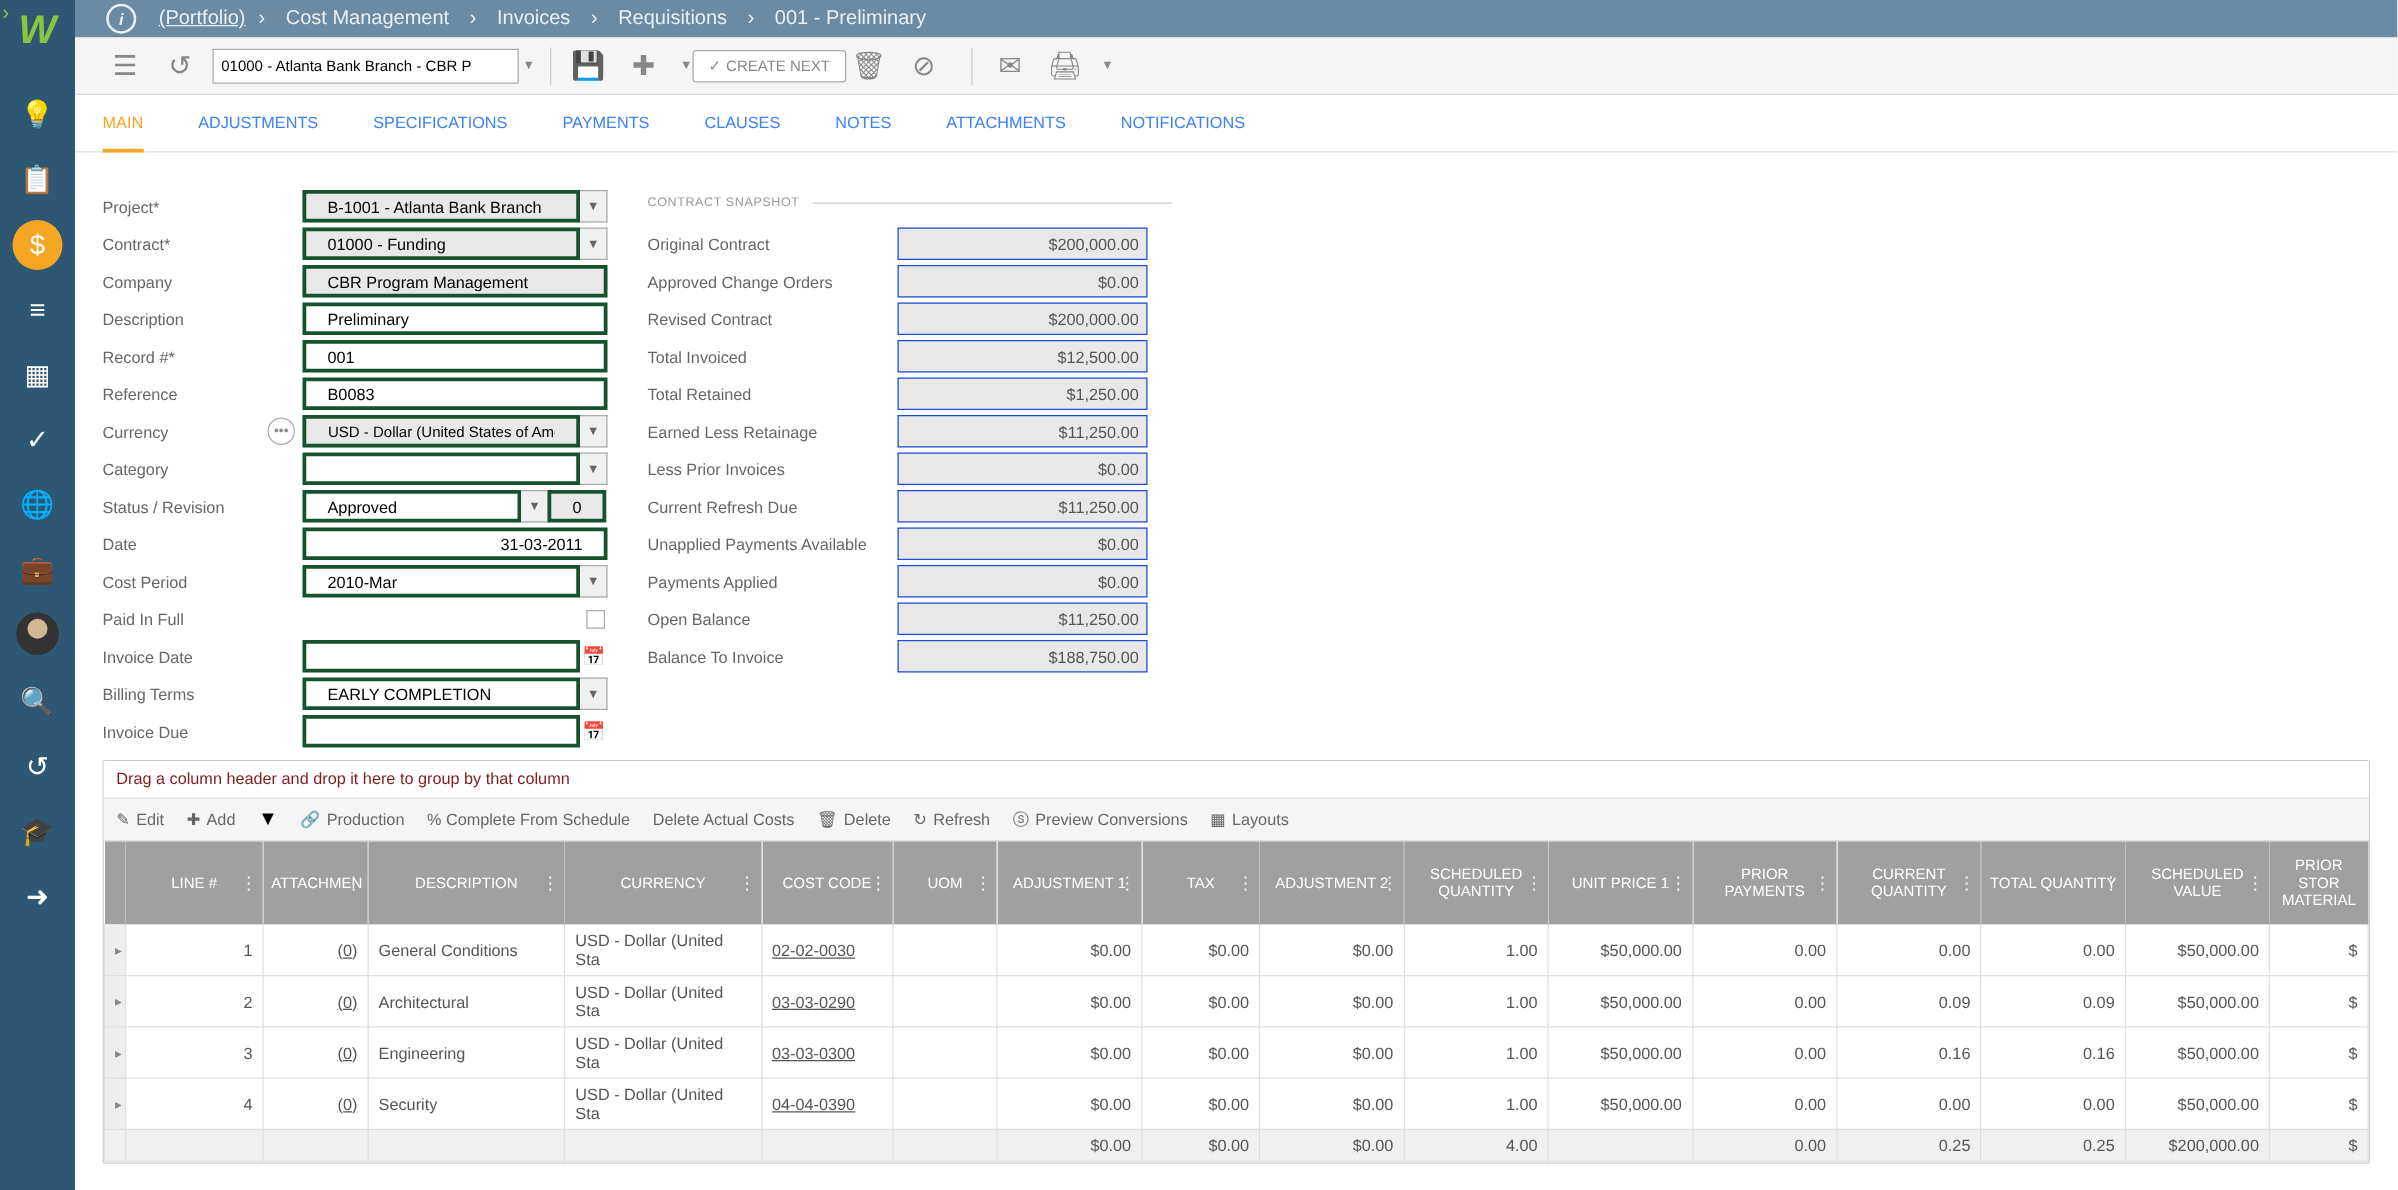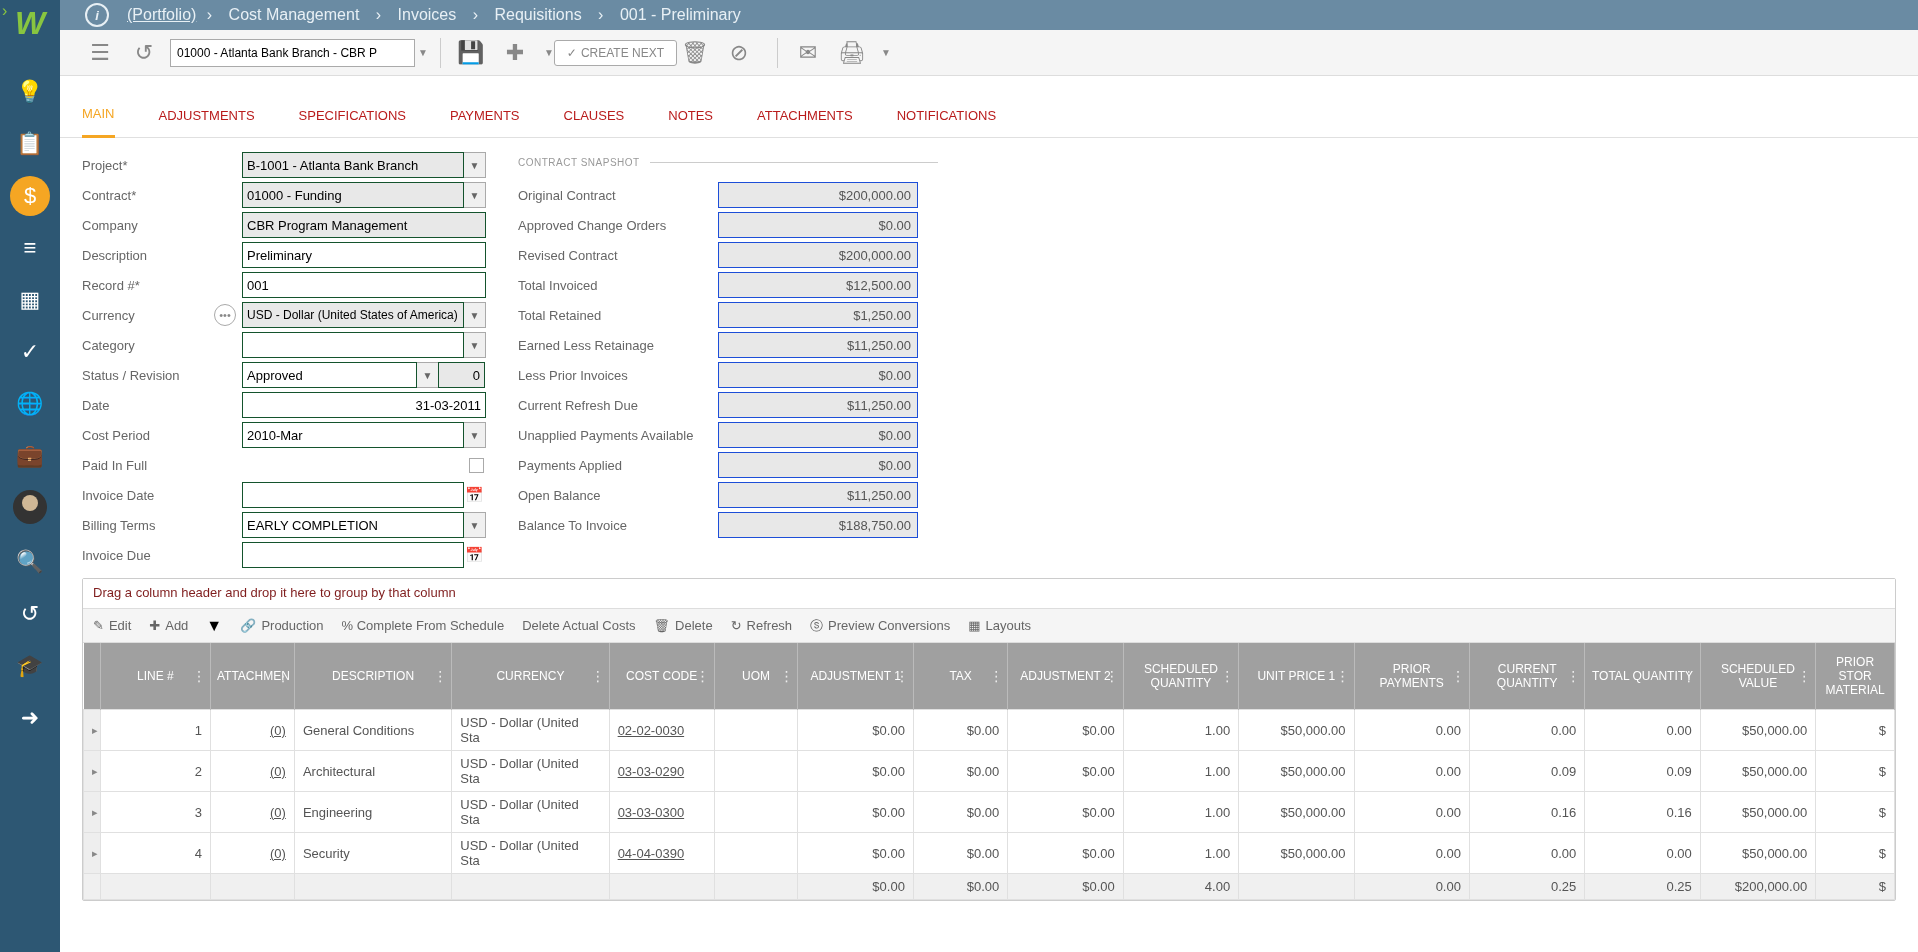--- a/index.html
+++ b/index.html
@@ -13,30 +13,30 @@
 .sidebar .nav-icon { width: 40px; height: 40px; display: flex; align-items: center; justify-content: center; color: #fff; font-size: 22px; margin-bottom: 12px; border-radius: 50%; }
 .sidebar .nav-icon.active { background: #f5a623; }
 .sidebar .avatar { width: 34px; height: 34px; border-radius: 50%; background: #333; margin-bottom: 18px; margin-top: 2px; position: relative; overflow: hidden; }
 .sidebar .avatar::after { content: ''; position: absolute; top: 5px; left: 9px; width: 16px; height: 16px; background: #d0b896; border-radius: 50%; }
 .sidebar .expand { position: absolute; top: 2px; left: 2px; color: #88c540; font-size: 16px; }
 .toolbar { position: absolute; left: 60px; top: 30px; right: 0; height: 46px; background: #f5f5f5; border-bottom: 1px solid #ddd; display: flex; align-items: center; padding: 0 22px; }
 .toolbar .icon-btn { width: 36px; height: 36px; display: flex; align-items: center; justify-content: center; color: #888; font-size: 22px; margin-right: 8px; cursor: pointer; }
 .toolbar .sep { width: 1px; height: 30px; background: #ccc; margin: 0 12px; }
 .toolbar .create-next { border: 1px solid #aaa; background: #fff; padding: 5px 12px; font-size: 12px; color: #888; border-radius: 3px; display: flex; align-items: center; gap: 4px; }
 .toolbar .dd-after { font-size: 10px; color: #888; margin-left: 3px; cursor: pointer; }
-.tabs { position: absolute; left: 60px; top: 92px; right: 0; height: 46px; display: flex; align-items: flex-end; padding: 0 22px; border-bottom: 1px solid #e0e0e0; background: #fff; gap: 44px; }
-.tabs .tab { font-size: 13px; color: #b91c1c; padding: 14px 0; cursor: pointer; }
+.tabs { position: absolute; left: 60px; top: 76px; right: 0; height: 46px; display: flex; align-items: flex-start; padding: 0 22px; border-bottom: 1px solid #e0e0e0; background: #fff; gap: 44px; }
+.tabs .tab { font-size: 13px; color: #3b82f6; padding: 14px 0; cursor: pointer; }
 .tabs .tab.active { color: #f5a623; border-bottom: 3px solid #f5a623; margin-bottom: -1px; }
 .content { position: absolute; left: 60px; top: 122px; right: 0; bottom: 0; padding: 28px 22px 0; overflow: auto; }
 .form-area { display: flex; gap: 32px; margin-bottom: 8px; }
 .form-col { }
 .form-row { display: flex; align-items: center; height: 30px; }
 .form-row label { width: 160px; font-size: 13px; color: #666; }
 .form-row .ctrl { width: 244px; position: relative; display: flex; }
-.form-row input[type="text"] { width: 100%; height: 26px; border: 1px solid #14532d; padding: 0 4px; font-size: 13px; background: #fff; }
+.form-row input[type="text"] { width: 100%; height: 26px; border: 3px solid #14532d; padding: 0 17px; font-size: 13px; background: #fff; }
 .form-row input.ro { background: #e8e8e8; }
 .form-row .dd { width: 22px; height: 26px; border: 1px solid #aaa; border-left: none; background: #f0f0f0; display: flex; align-items: center; justify-content: center; font-size: 10px; color: #666; cursor: pointer; flex-shrink: 0; }
 .form-row .cal { width: 22px; height: 26px; display: flex; align-items: center; justify-content: center; font-size: 15px; color: #888; cursor: pointer; flex-shrink: 0; }
 .form-row .chk { width: 15px; height: 15px; border: 1px solid #aaa; margin-left: auto; margin-right: 2px; background: #fff; }
 .form-row .ellip { width: 22px; height: 22px; border: 1px solid #aaa; border-radius: 50%; display: flex; align-items: center; justify-content: center; font-size: 11px; color: #888; margin-left: -28px; margin-right: 6px; cursor: pointer; background: #fff; }
 .snap-head { font-size: 10px; color: #999; letter-spacing: 0.5px; display: flex; align-items: center; margin-bottom: 6px; height: 24px; }
 .snap-head::after { content: ''; flex: 1; height: 1px; background: #ccc; margin-left: 10px; }
 .snap-row { display: flex; align-items: center; height: 30px; }
 .snap-row label { width: 200px; font-size: 13px; color: #666; }
 .snap-row input { width: 200px; height: 26px; border: 1px solid #1d4ed8; background: #e8e8e8; text-align: right; padding: 0 6px; font-size: 13px; color: #555; }
@@ -147,20 +147,26 @@
       <div class="form-row">
           <label>Description</label>
           <div class="ctrl">
             <input type="text" value="Preliminary" style="">
           </div>
         </div>
       <div class="form-row">
           <label>Record #*</label>
           <div class="ctrl">
             <input type="text" value="001" style="">
+          </div>
+        </div>
+      <div class="form-row">
+          <label>Reference</label>
+          <div class="ctrl">
+            <input type="text" value="B0083" style="">
           </div>
         </div>
       <div class="form-row">
           <label>Currency</label>
           <div class="ellip">•••</div>
           <div class="ctrl">
             <input type="text" class="ro" readonly="" style="font-size: 12px;" value="USD - Dollar (United States of America)">
             <div class="dd">▼</div>
           </div>
         </div>

